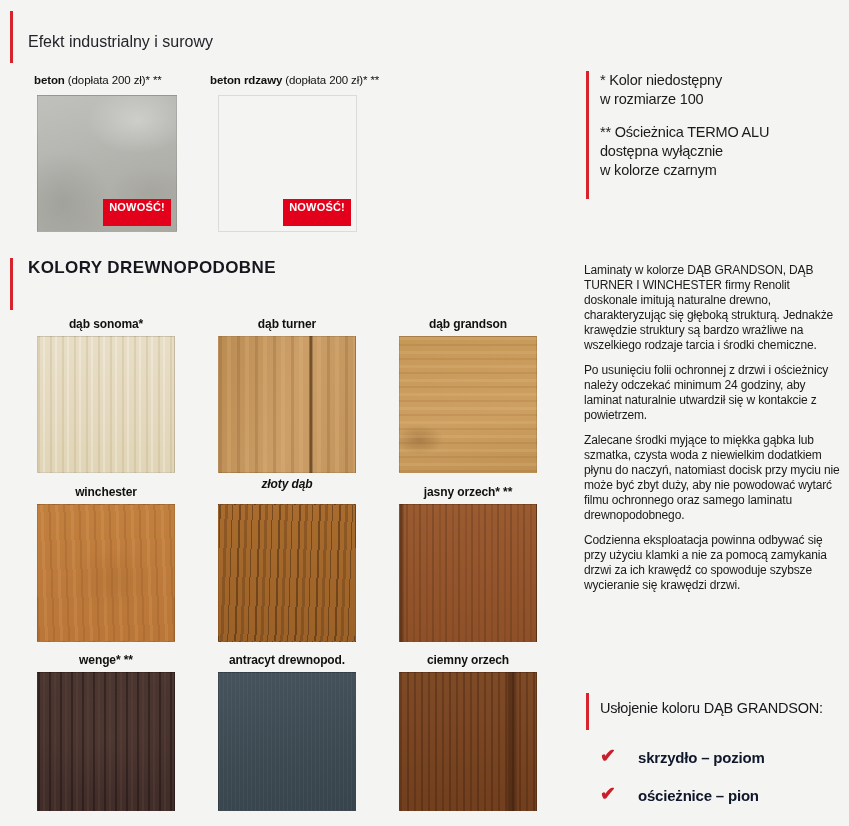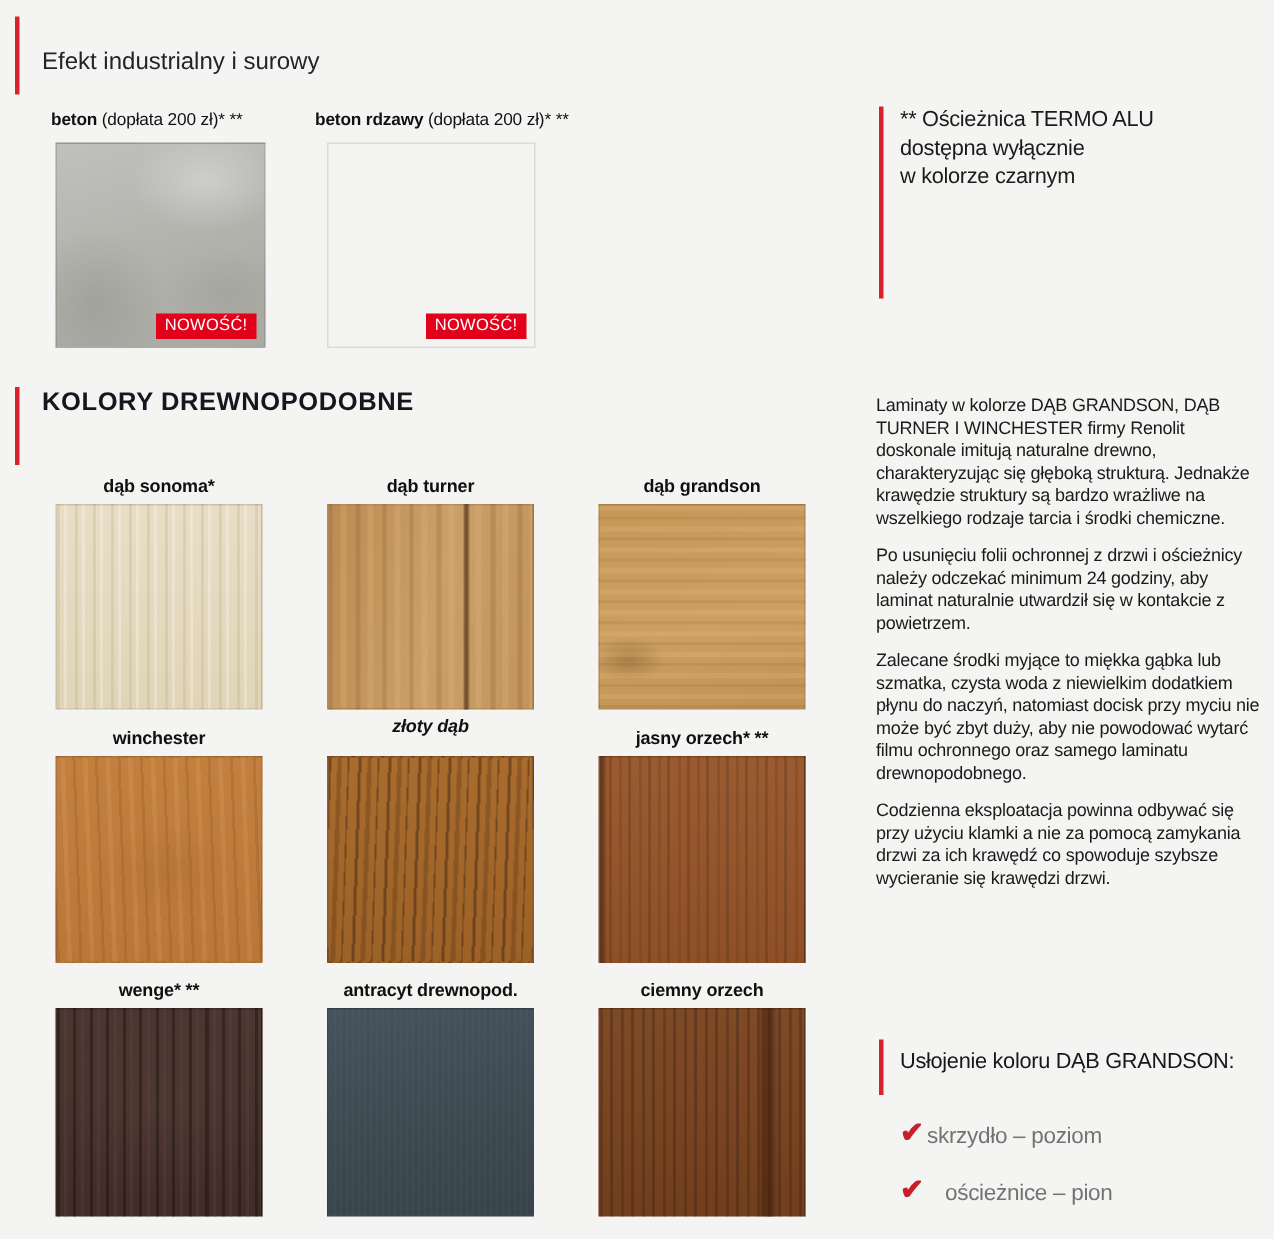--- a/index.html
+++ b/index.html
@@ -23,35 +23,35 @@
   .sec-sub{position:absolute;font-size:16px;color:#24232a;white-space:nowrap;}
 
   .beton-label{position:absolute;font-size:11.5px;color:#111;white-space:nowrap;letter-spacing:-.1px;}
   .beton-label .nm{font-weight:bold;}
   .beton-label .nt{font-weight:normal;margin-left:3px;}
 
   .swatch{position:absolute;box-sizing:border-box;border:1px solid rgba(0,0,0,.10);}
   .badge{
     position:absolute;right:5px;bottom:5px;
     background:#e2001a;color:#fff;
-    font-size:11px;font-weight:normal;letter-spacing:.2px;
-    padding:2px 6px 3px 6px;line-height:12px;
+    font-size:11px;font-weight:bold;letter-spacing:.2px;
+    padding:2px 6px 13px 6px;line-height:12px;
   }
 
   .wood-label{position:absolute;width:138px;text-align:center;font-size:12px;font-weight:bold;color:#101010;white-space:nowrap;letter-spacing:-.1px;}
 
   .notes{position:absolute;left:600px;top:71px;width:230px;font-size:14.5px;line-height:19px;color:#1b1b1b;letter-spacing:-.2px;}
   .notes p{margin:0 0 14px 0;white-space:pre-line;}
 
   .care{position:absolute;left:584px;top:263px;width:262px;font-size:12px;line-height:15px;color:#1a1a1a;letter-spacing:-.15px;}
   .care p{margin:0 0 10px 0;}
 
   .grain-title{position:absolute;left:600px;top:700px;font-size:14.5px;color:#17171c;letter-spacing:-.2px;white-space:nowrap;}
   .check{position:absolute;left:600px;font-size:19px;line-height:19px;font-weight:bold;color:#c8202a;}
-  .check-label{position:absolute;left:618px;font-size:15px;color:#737373;letter-spacing:-.2px;white-space:nowrap;}
+  .check-label{position:absolute;left:638px;font-size:15px;color:#0f172a;letter-spacing:-.2px;white-space:nowrap;font-weight:bold;}
 
   
   .tex-beton{
     background:
       radial-gradient(ellipse 60% 40% at 72% 18%, rgba(255,255,255,.30), transparent 62%),
       radial-gradient(ellipse 55% 60% at 18% 78%, rgba(100,104,92,.20), transparent 62%),
       radial-gradient(ellipse 45% 30% at 82% 72%, rgba(118,122,106,.16), transparent 70%),
       linear-gradient(162deg,#c0c0bc,#b2b2ad 55%,#a9a9a2);
   }
   .tex-rdzawy{
@@ -131,20 +131,22 @@
 
   <div class="swatch tex-beton" style="left:37px;top:95px;width:140px;height:137px;">
     <span class="badge">NOWOŚĆ!</span>
   </div>
   <div class="swatch tex-rdzawy" style="left:218px;top:95px;width:139px;height:137px;">
     <span class="badge">NOWOŚĆ!</span>
   </div>
 
   <div class="bar" style="left:586px;top:71px;height:128px;"></div>
   <div class="notes">
+    <p>* Kolor niedostępny
+w rozmiarze 100</p>
     <p>** Ościeżnica TERMO ALU
 dostępna wyłącznie
 w kolorze czarnym</p>
   </div>
 
   <div class="bar" style="left:10px;top:258px;height:52px;"></div>
   <div class="sec-title" style="left:28px;top:258px;">KOLORY DREWNOPODOBNE</div>
 
   <div class="wood-label" style="left:37px;top:317px;">dąb sonoma*</div>
   <div class="wood-label" style="left:218px;top:317px;">dąb turner</div>
@@ -177,15 +179,15 @@
     <p>Codzienna eksploatacja powinna odbywać się przy użyciu klamki a nie za pomocą zamykania drzwi za ich krawędź co spowoduje szybsze wycieranie się krawędzi drzwi.</p>
   </div>
 
   <div class="bar" style="left:586px;top:693px;height:37px;"></div>
   <div class="grain-title">Usłojenie koloru DĄB GRANDSON:</div>
 
   <span class="check" style="top:746px;">✔</span>
   <span class="check-label" style="top:749px;">skrzydło – poziom</span>
 
   <span class="check" style="top:784px;">✔</span>
-  <span class="check-label" style="top:787px;margin-left:12px;">ościeżnice – pion</span>
+  <span class="check-label" style="top:787px;">ościeżnice – pion</span>
 
 </div>
 
 </body></html>

